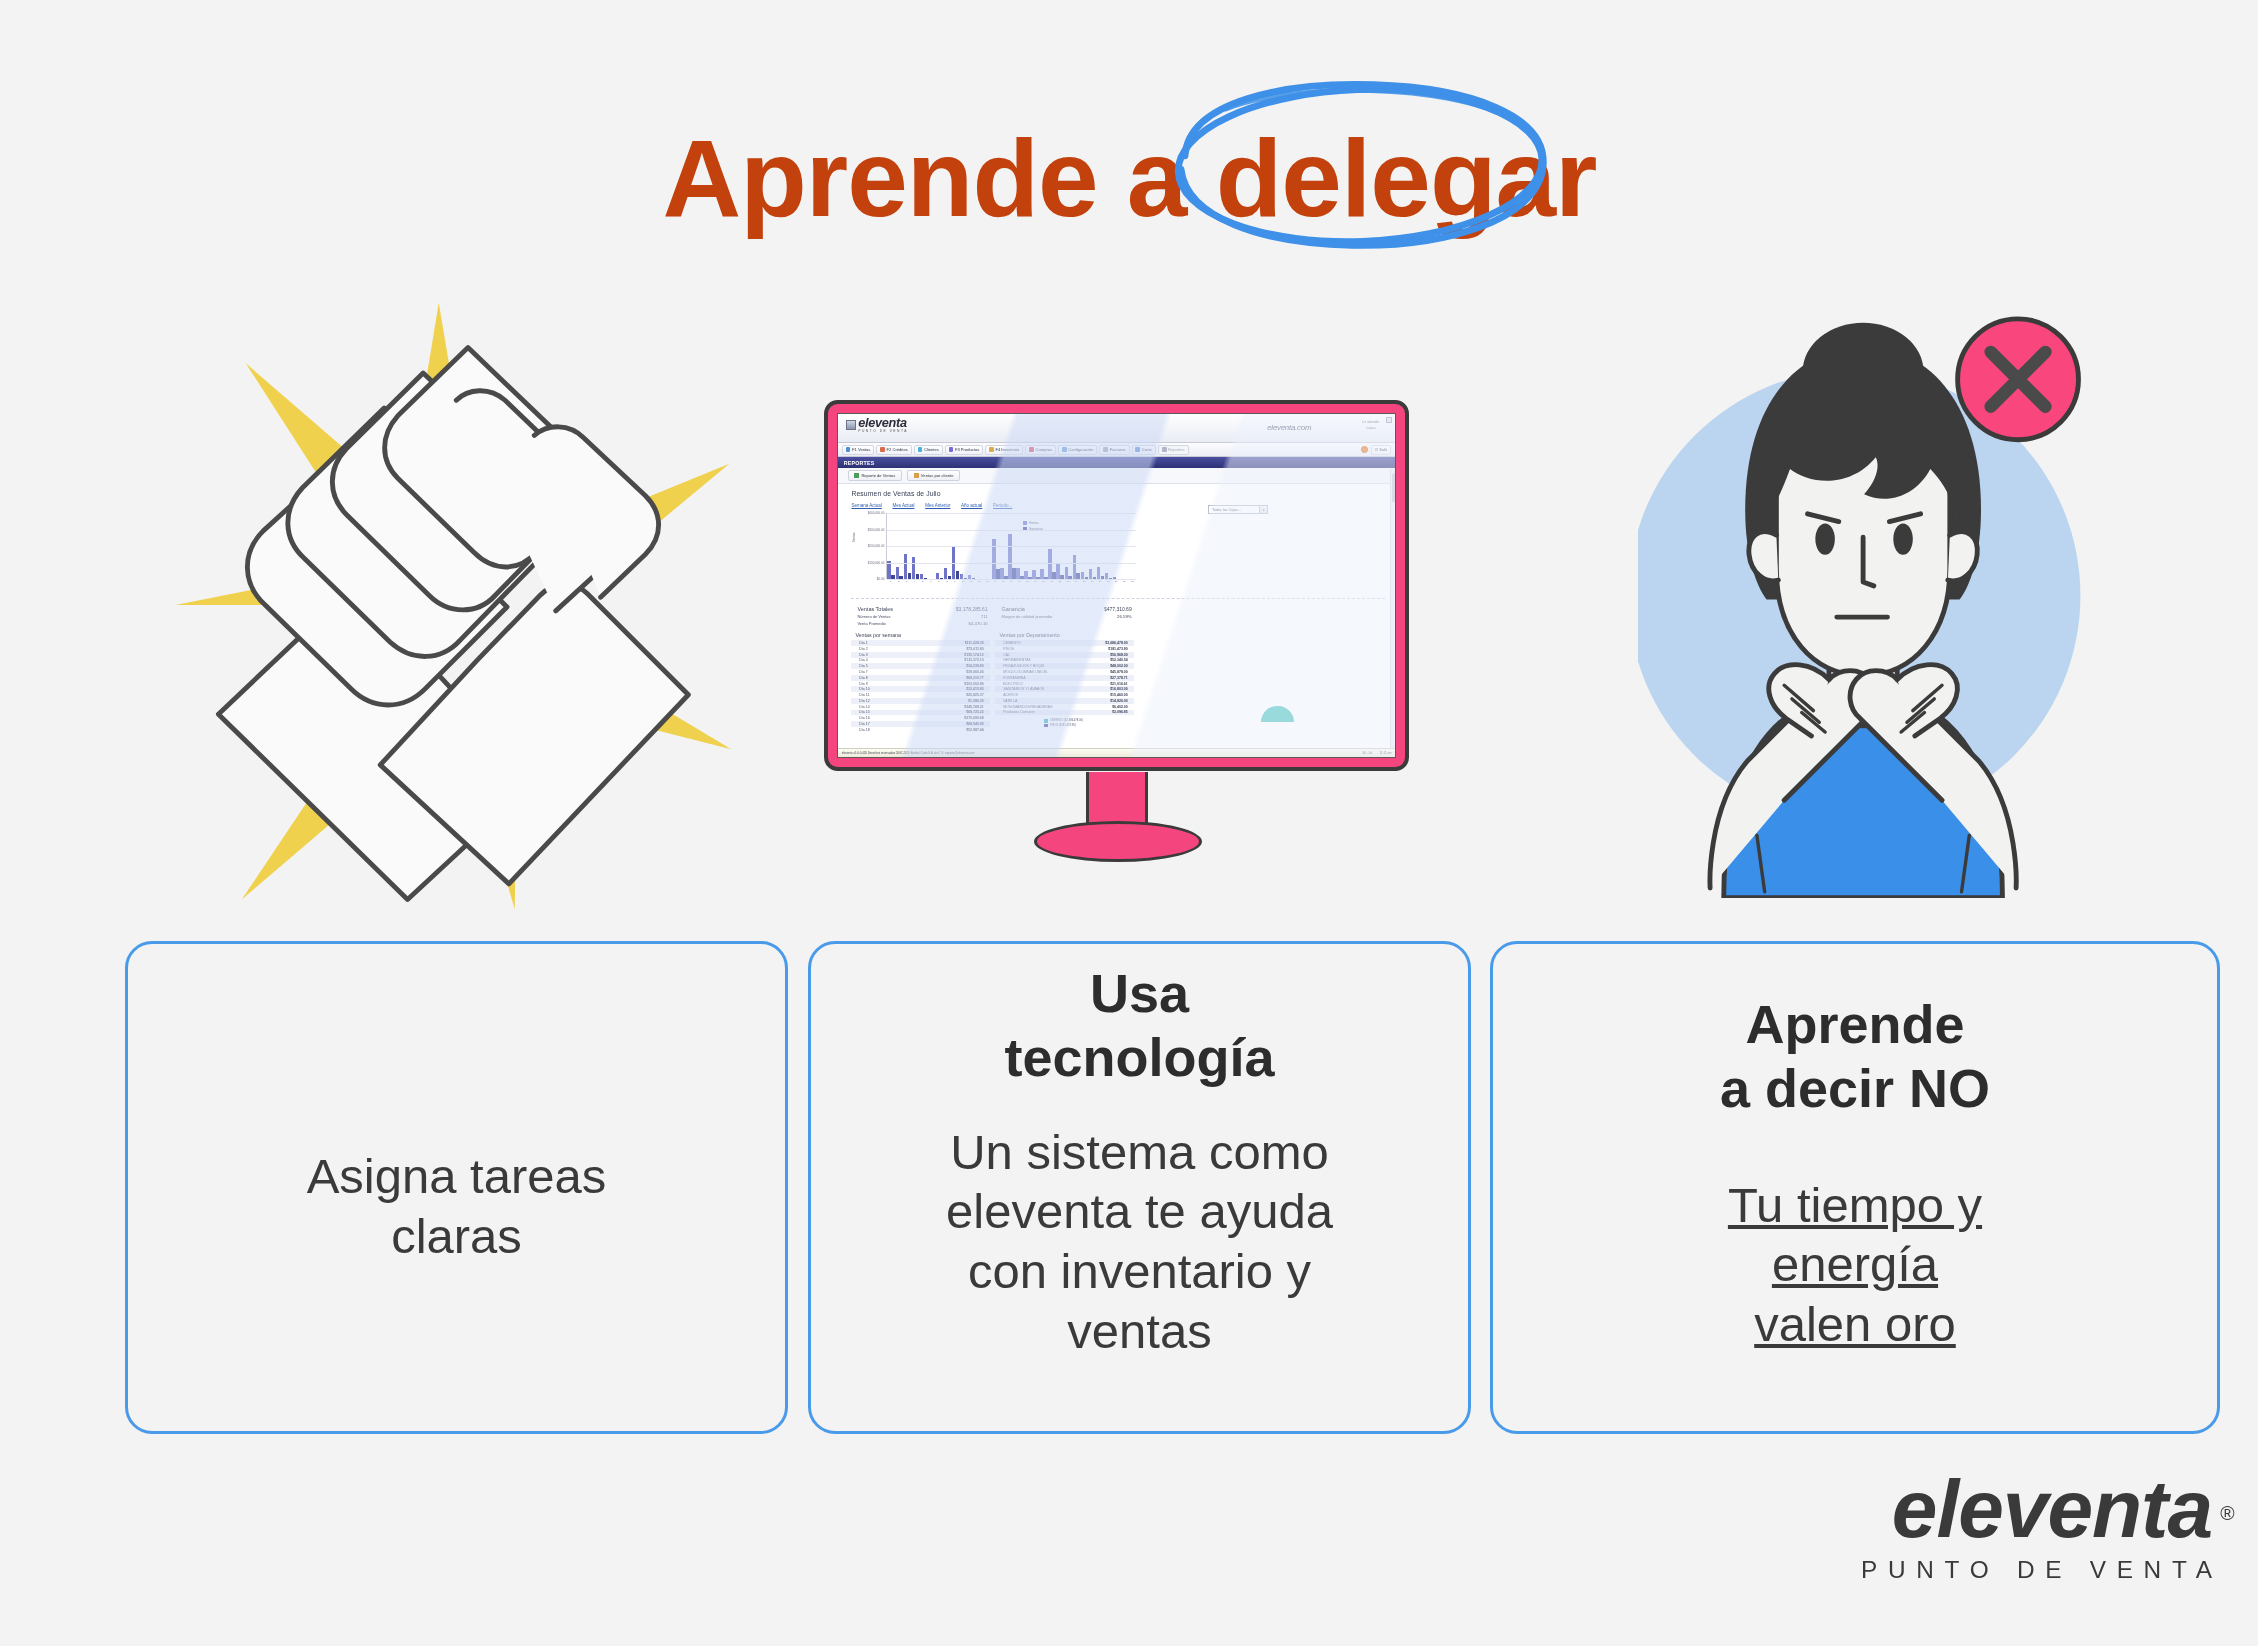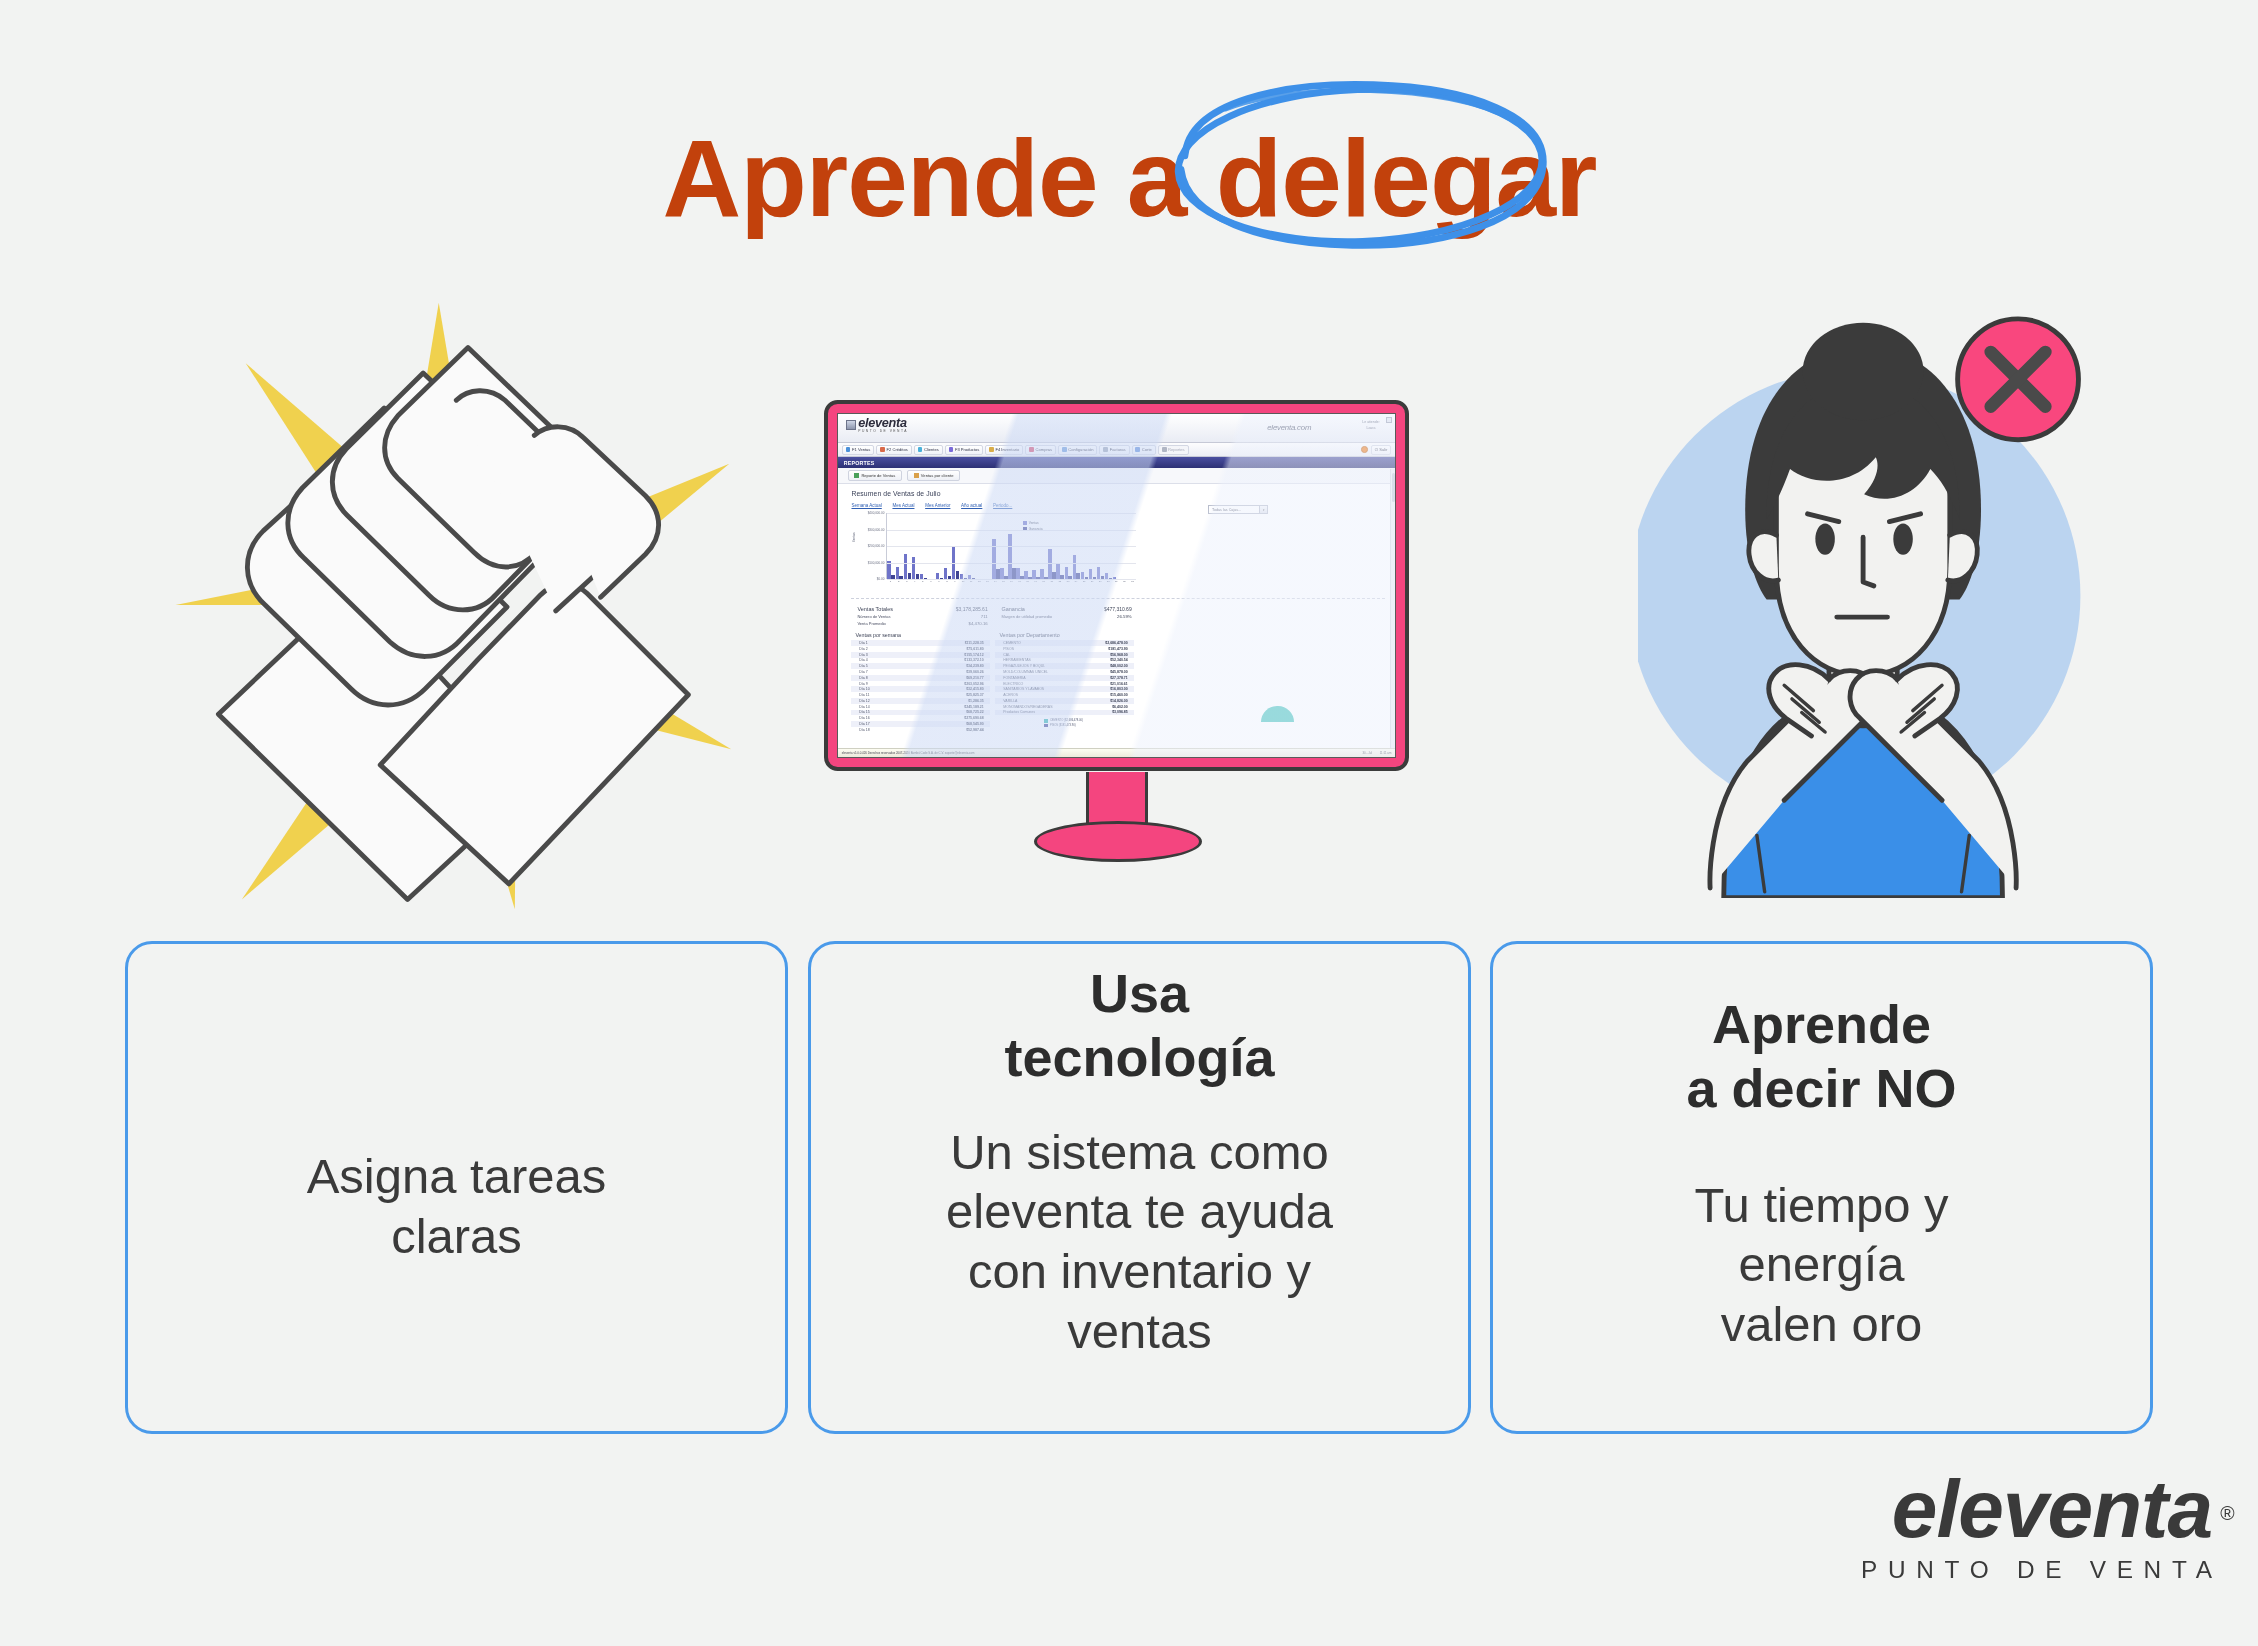--- a/index.html
+++ b/index.html
@@ -173,35 +173,35 @@
   .cards { position: absolute; left: 0; top: 941px; width: 2259px; height: 497px; }
   .card {
     position: absolute; top: 0; height: 493px;
     border: 3.9px solid #4A9AEA; border-radius: 27px;
     background: #F2F3F2;
     display: flex; flex-direction: column; align-items: center; justify-content: center;
     padding: 19.5px 25px;
   }
   #card-1 { left: 125px; width: 663px; }
   #card-2 { left: 808px; width: 663px; }
-  #card-3 { left: 1490px; width: 663px; }
+  #card-3 { left: 1490px; width: 730px; }
 
   .card-title {
     font-size: 54px; font-weight: bold; color: #2d2d2d;
     text-align: center; line-height: 1.18; white-space: pre-line;
   }
   .card-body {
     font-size: 49px; color: #3a3a3a; font-weight: 300;
     text-align: center; line-height: 1.22; margin-top: 33px; white-space: pre-line;
   }
   #card-1 .card-body { margin-top: 39px; }
   #card-2 .card-title { margin-top: -51px; }
   #card-2 .card-body { margin-top: 33px; }
   #card-3 .card-title { margin-top: -27px; }
-  #card-3 .card-body { margin-top: 55px; }
+  #card-3 .card-body { margin-top: 55px; text-decoration: underline; }
 
   
   .brand { position: absolute; right: 47px; top: 1468px; width: 410px; text-align: right; }
   .brand-word {
     font-size: 82px; font-weight: bold; font-style: italic; color: #3A3A3A;
     letter-spacing: -1px; line-height: 82px; position: relative; display: inline-block;
   }
   .brand-reg { position: absolute; right: -21.5px; top: 3.9px; font-size: 19.5px; font-style: normal; font-weight: normal; }
   .brand-sub { font-size: 24.4px; letter-spacing: 10.7px; color: #3A3A3A; margin-top: 5.9px; margin-right: -10.7px; }
 </style>

